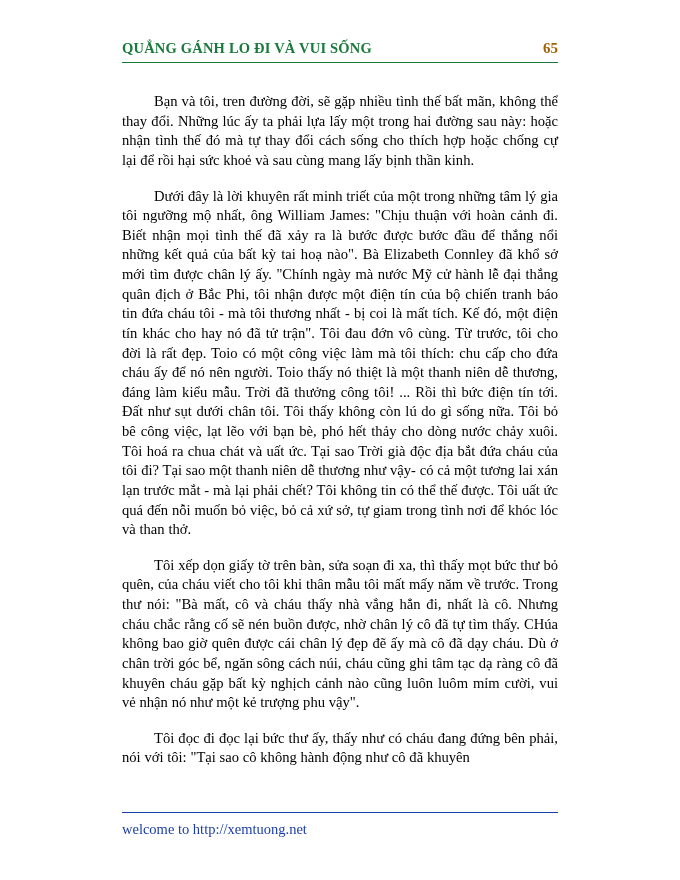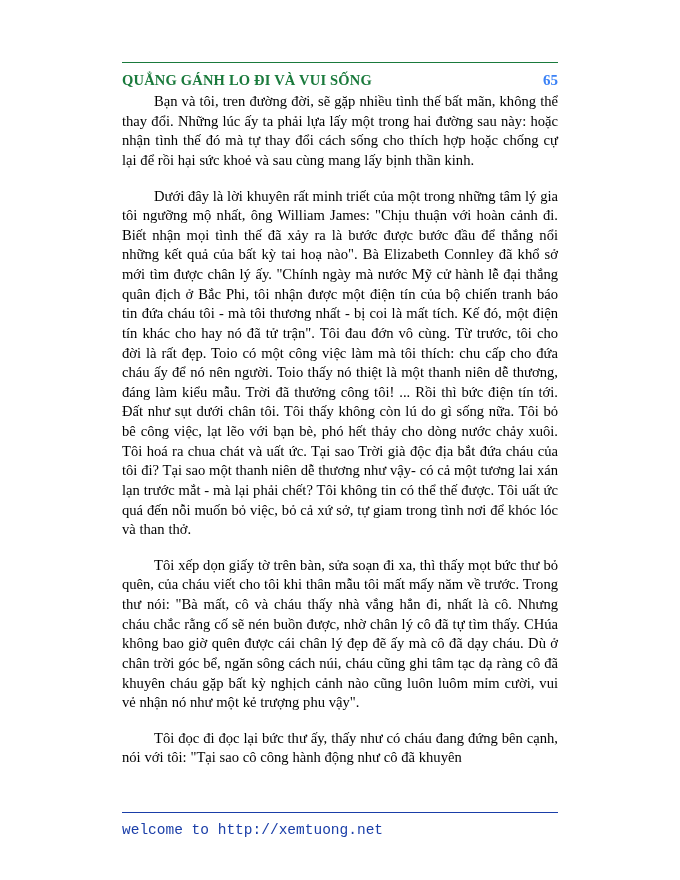--- a/index.html
+++ b/index.html
@@ -33,23 +33,22 @@
     font-family: "Liberation Serif", serif;
     font-size: 14.5px;
     letter-spacing: 0.2px;
     color: #1a7a3c;
     font-weight: bold;
     white-space: nowrap;
   }
   .header-page {
     font-family: "Liberation Serif", serif;
     font-size: 15px;
-    color: #3b82f6;
+    color: #a16207;
     font-weight: bold;
-    margin-top: 32px;
   }
   .header-rule {
     position: absolute;
     left: 122px;
     top: 62px;
     width: 436px;
     height: 1px;
     background: #1a7a3c;
   }
   .content {
@@ -79,41 +78,41 @@
     height: 1px;
     background: #1a3ea8;
   }
   .footer {
     position: absolute;
     left: 122px;
     top: 820px;
     width: 436px;
   }
   .footer-text {
-    font-family: Liberation Mono, monospace;
+    font-family: Liberation Serif, serif;
     font-size: 14.5px;
     color: #1a3ea8;
   }
 </style>
 </head>
 <body>
 
 <div class="page">
 
   <div class="header">
     <span class="header-title">QUẲNG GÁNH LO ĐI VÀ VUI SỐNG</span>
     <span class="header-page">65</span>
   </div>
   <div class="header-rule"></div>
 
   <div class="content">
     <p>Bạn và tôi, tren đường đời, sẽ gặp nhiều tình thế bất mãn, không thể thay đổi. Những lúc ấy ta phải lựa lấy một trong hai đường sau này: hoặc nhận tình thế đó mà tự thay đổi cách sống cho thích hợp hoặc chống cự lại để rồi hại sức khoẻ và sau cùng mang lấy bịnh thần kinh.</p>
     <p>Dưới đây là lời khuyên rất minh triết của một trong những tâm lý gia tôi ngưỡng mộ nhất, ông William James: "Chịu thuận với hoàn cảnh đi. Biết nhận mọi tình thế đã xảy ra là bước được bước đầu để thắng nổi những kết quả của bất kỳ tai hoạ nào". Bà Elizabeth Connley đã khổ sở mới tìm được chân lý ấy. "Chính ngày mà nước Mỹ cử hành lễ đại thắng quân địch ở Bắc Phi, tôi nhận được một điện tín của bộ chiến tranh báo tin đứa cháu tôi - mà tôi thương nhất - bị coi là mất tích. Kế đó, một điện tín khác cho hay nó đã tử trận". Tôi đau đớn vô cùng. Từ trước, tôi cho đời là rất đẹp. Toio có một công việc làm mà tôi thích: chu cấp cho đứa cháu ấy để nó nên người. Toio thấy nó thiệt là một thanh niên dễ thương, đáng làm kiểu mẫu. Trời đã thưởng công tôi! ... Rồi thì bức điện tín tới. Đất như sụt dưới chân tôi. Tôi thấy không còn lú do gì sống nữa. Tôi bỏ bê công việc, lạt lẽo với bạn bè, phó hết thảy cho dòng nước chảy xuôi. Tôi hoá ra chua chát và uất ức. Tại sao Trời già độc địa bắt đứa cháu của tôi đi? Tại sao một thanh niên dễ thương như vậy- có cả một tương lai xán lạn trước mắt - mà lại phải chết? Tôi không tin có thể thế được. Tôi uất ức quá đến nỗi muốn bỏ việc, bỏ cả xứ sở, tự giam trong tình nơi để khóc lóc và than thở.</p>
     <p>Tôi xếp dọn giấy tờ trên bàn, sửa soạn đi xa, thì thấy mọt bức thư bỏ quên, của cháu viết cho tôi khi thân mẫu tôi mất mấy năm về trước. Trong thư nói: "Bà mất, cô và cháu thấy nhà vắng hẳn đi, nhất là cô. Nhưng cháu chắc rằng cố sẽ nén buồn được, nhờ chân lý cô đã tự tìm thấy. CHúa không bao giờ quên được cái chân lý đẹp đẽ ấy mà cô đã dạy cháu. Dù ở chân trời góc bể, ngăn sông cách núi, cháu cũng ghi tâm tạc dạ ràng cô đã khuyên cháu gặp bất kỳ nghịch cảnh nào cũng luôn luôm mỉm cười, vui vẻ nhận nó như một kẻ trượng phu vậy".</p>
-    <p>Tôi đọc đi đọc lại bức thư ấy, thấy như có cháu đang đứng bên cạnh, nói với tôi: "Tại sao cô công hành động như cô đã khuyên</p>
+    <p>Tôi đọc đi đọc lại bức thư ấy, thấy như có cháu đang đứng bên phải, nói với tôi: "Tại sao cô không hành động như cô đã khuyên</p>
   </div>
 
   <div class="footer-rule"></div>
   <div class="footer">
     <span class="footer-text">welcome to http://xemtuong.net</span>
   </div>
 
 </div>
 
 </body></html>

